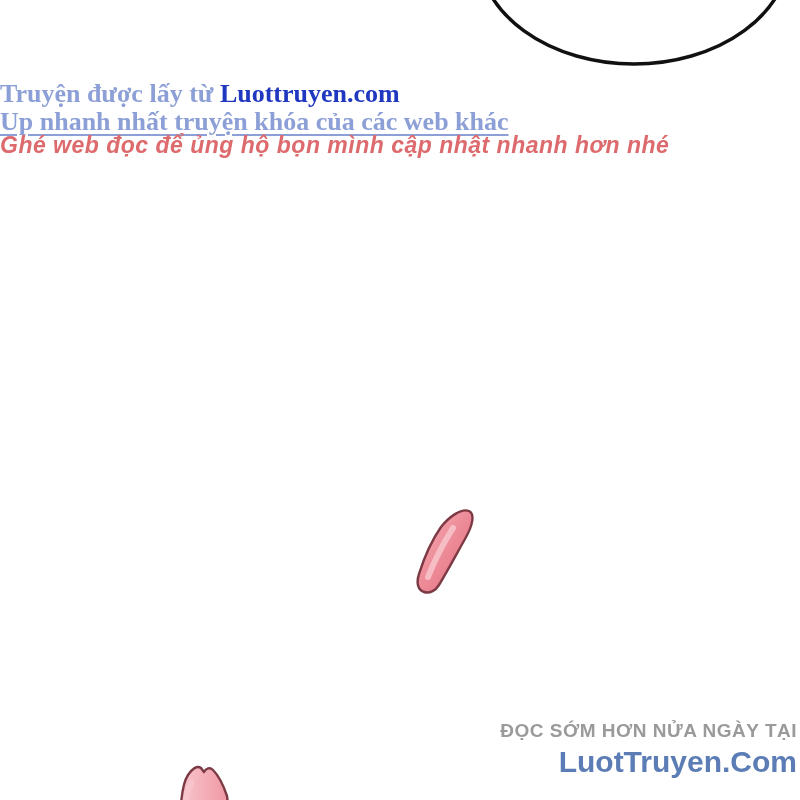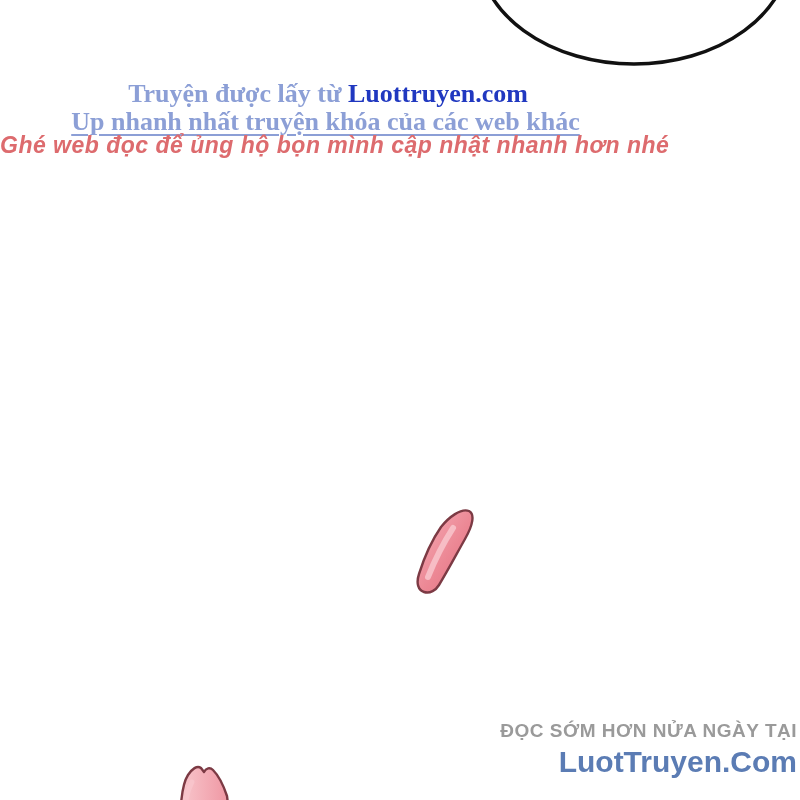--- a/index.html
+++ b/index.html
@@ -29,21 +29,20 @@
     left: 0; top: 0;
     width: 800px; height: 800px;
   }
   .bubble { fill: #ffffff; stroke: var(--bubble-outline); stroke-width: 3.5; }
   .petal-body { stroke: var(--petal-outline); stroke-width: 2.4; stroke-linejoin: round; }
   .petal-highlight { fill: none; stroke: var(--petal-pink-light); stroke-width: 6; stroke-linecap: round; opacity: 0.85; }
 
   .credit-line {
     position: absolute;
     left: 0;
-    text-align: center;
     white-space: nowrap;
     font-family: "Liberation Serif", serif;
     font-weight: bold;
   }
   .credit-source { top: 79px; width: 656px; font-size: 26px; color: var(--credit-periwinkle); }
   .credit-source .brand { color: var(--credit-brand-blue); }
   .credit-promo {
     top: 107px; width: 651px; font-size: 26px;
     color: var(--credit-periwinkle);
     text-decoration: underline;

